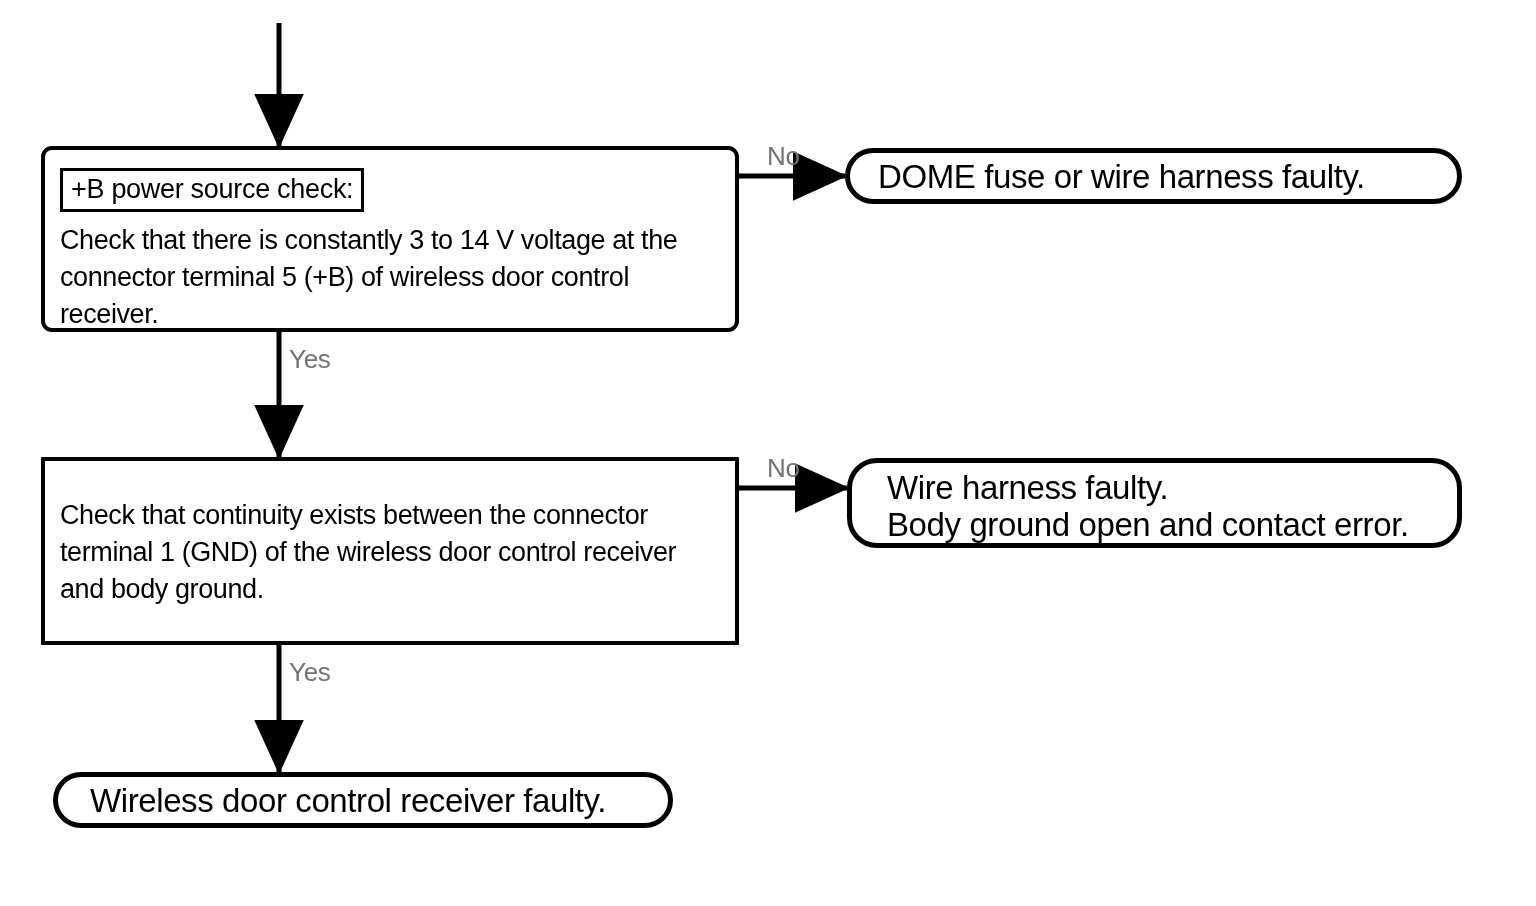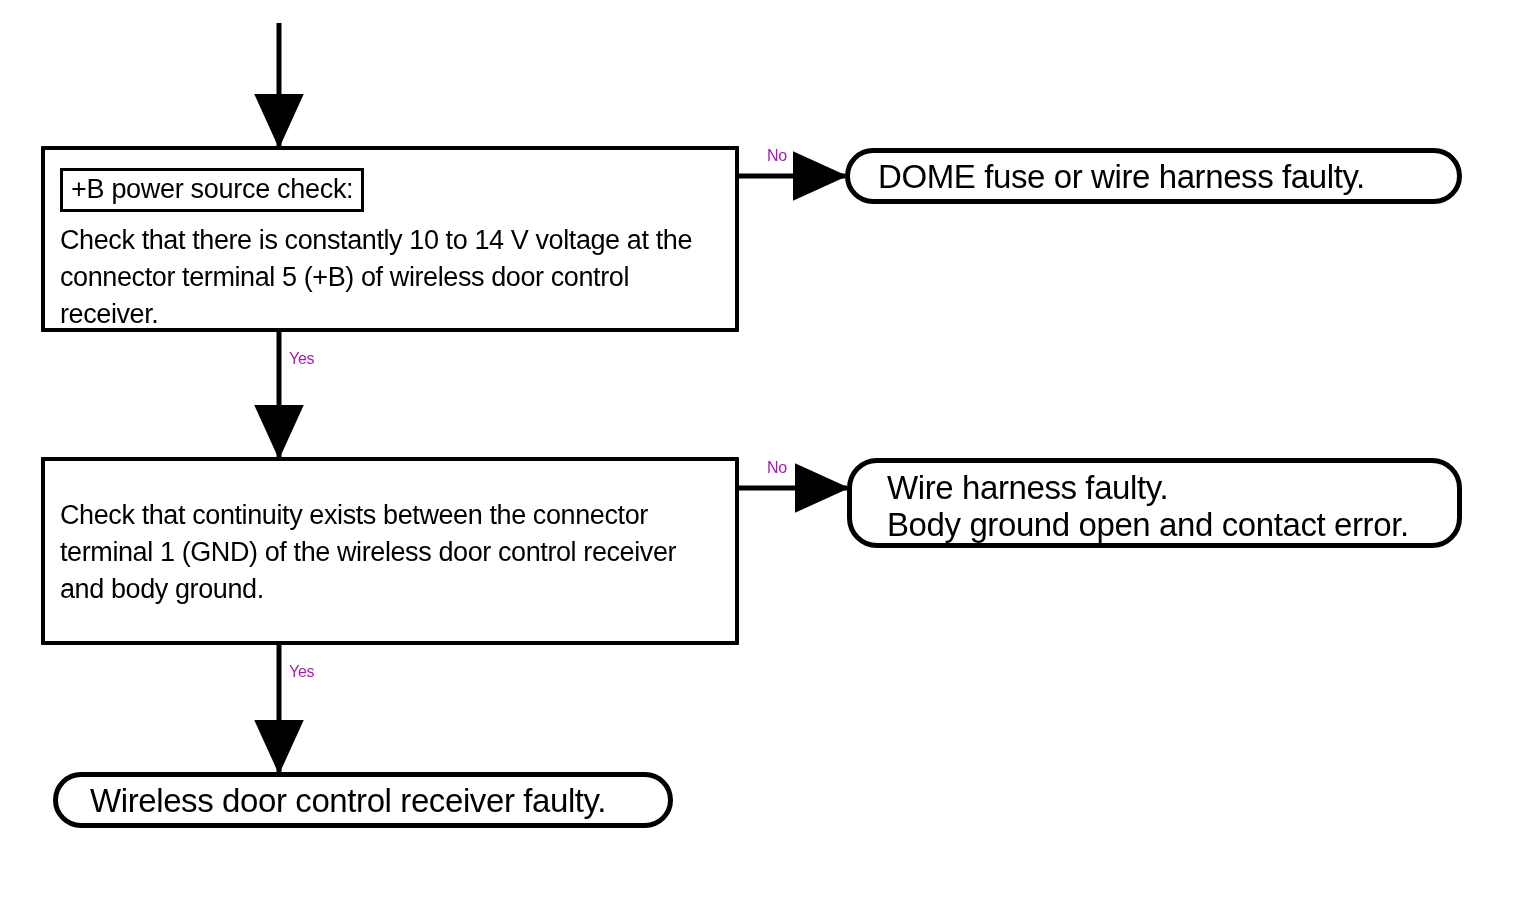--- a/index.html
+++ b/index.html
@@ -57,24 +57,24 @@
     white-space: pre-line;
   }
   .round-text {
     font-size: 33px;
     line-height: 37px;
     letter-spacing: -0.4px;
     white-space: pre-line;
   }
   .edge-label {
     position: absolute;
-    font-size: 16px;
+    font-size: 26px;
     line-height: 28px;
     letter-spacing: -0.3px;
-    color: #a21caf;
+    color: #737373;
     white-space: nowrap;
   }
 </style>
 </head>
 <body>
 
 <div id="canvas">
 
   <svg class="connectors" viewBox="0 0 1536 906" xmlns="http://www.w3.org/2000/svg">
     <defs>
@@ -87,23 +87,23 @@
 
     <line x1="739" y1="176" x2="845" y2="176" stroke="#000000" stroke-width="5" marker-end="url(#arrowhead)"></line>
 
     <line x1="279" y1="332" x2="279" y2="457" stroke="#000000" stroke-width="5" marker-end="url(#arrowhead)"></line>
 
     <line x1="739" y1="488" x2="847" y2="488" stroke="#000000" stroke-width="5" marker-end="url(#arrowhead)"></line>
 
     <line x1="279" y1="645" x2="279" y2="772" stroke="#000000" stroke-width="5" marker-end="url(#arrowhead)"></line>
   </svg>
 
-  <div class="node rect-node" style="left:41px; top:146px; width:698px; height:186px; padding:18px 0 0 15px;">
+  <div class="node rect-node" style="left:41px; top:146px; width:698px; height:186px; padding:18px 0 0 15px;border-radius:11px;">
     <span class="inner-label">+B power source check:</span>
-    <div class="body-text" style="margin-top:10px; width:665px;">Check that there is constantly 10 to 14 V voltage at the
+    <div class="body-text" style="margin-top:10px; width:665px;">Check that there is constantly 3 to 14 V voltage at the
 connector terminal 5 (+B) of wireless door control
 receiver.</div>
   </div>
 
   <div class="node round-node" style="left:845px; top:148px; width:617px; height:56px; display:flex; align-items:center; padding-left:28px;">
     <div class="round-text">DOME fuse or wire harness faulty.</div>
   </div>
 
   <div class="node rect-node" style="left:41px; top:457px; width:698px; height:188px; padding:17px 0 0 15px;">
     <div class="body-text" style="margin-top:19px; width:670px;">Check that continuity exists between the connector

